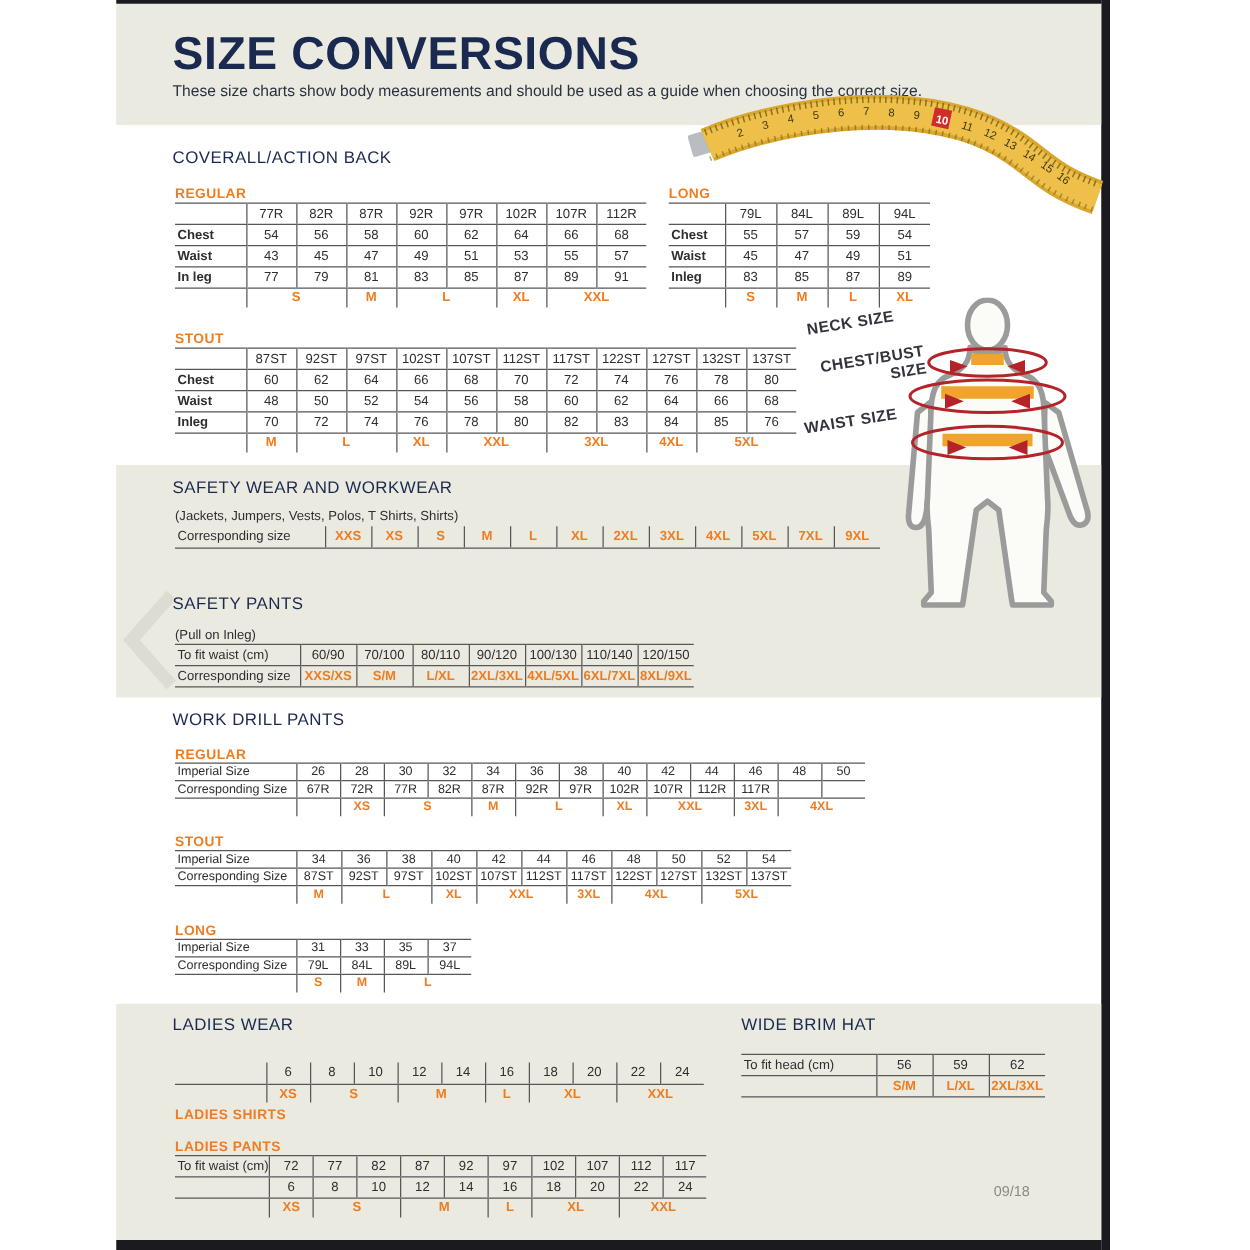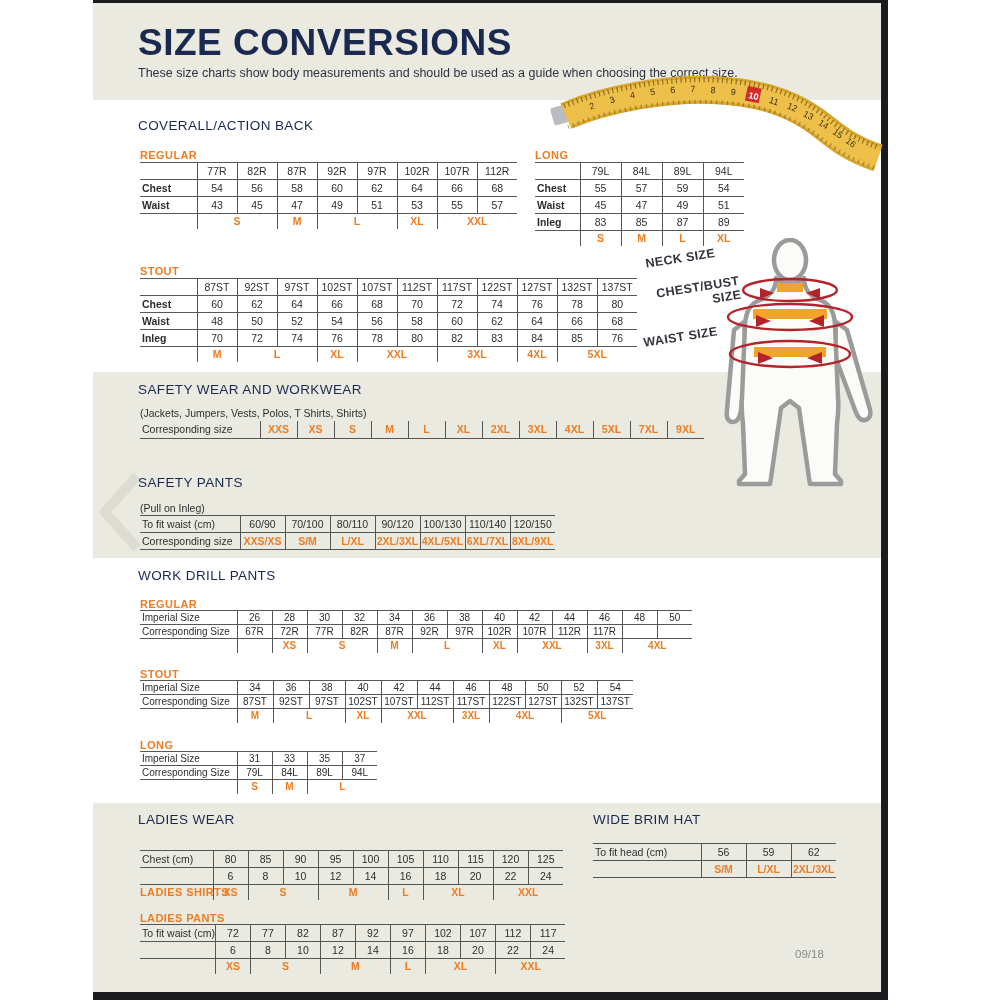--- a/index.html
+++ b/index.html
@@ -121,20 +121,31 @@
               <td class="lbl">Waist</td>
               <td>43</td>
               <td>45</td>
               <td>47</td>
               <td>49</td>
               <td>51</td>
               <td>53</td>
               <td>55</td>
               <td>57</td>
             </tr>
+            <tr>
+              <td class="lbl">In leg</td>
+              <td>77</td>
+              <td>79</td>
+              <td>81</td>
+              <td>83</td>
+              <td>85</td>
+              <td>87</td>
+              <td>89</td>
+              <td>91</td>
+            </tr>
             <tr class="sizes">
               <td class="slbl"></td>
               <td colspan="2">S</td>
               <td colspan="1">M</td>
               <td colspan="2">L</td>
               <td colspan="1">XL</td>
               <td colspan="2">XXL</td>
             </tr>
           </tbody>
         </table>
@@ -562,33 +573,20 @@
             <col style="width:35px">
             <col style="width:35px">
             <col style="width:35px">
             <col style="width:35px">
             <col style="width:35px">
             <col style="width:35px">
             <col style="width:35px">
             <col style="width:35px">
           </colgroup>
           <tbody>
-            <tr class="top">
-              <td class="lbl">Chest (cm)</td>
-              <td>80</td>
-              <td>85</td>
-              <td>90</td>
-              <td>95</td>
-              <td>100</td>
-              <td>105</td>
-              <td>110</td>
-              <td>115</td>
-              <td>120</td>
-              <td>125</td>
-            </tr>
             <tr>
               <td class="lbl"></td>
               <td>6</td>
               <td>8</td>
               <td>10</td>
               <td>12</td>
               <td>14</td>
               <td>16</td>
               <td>18</td>
               <td>20</td>

